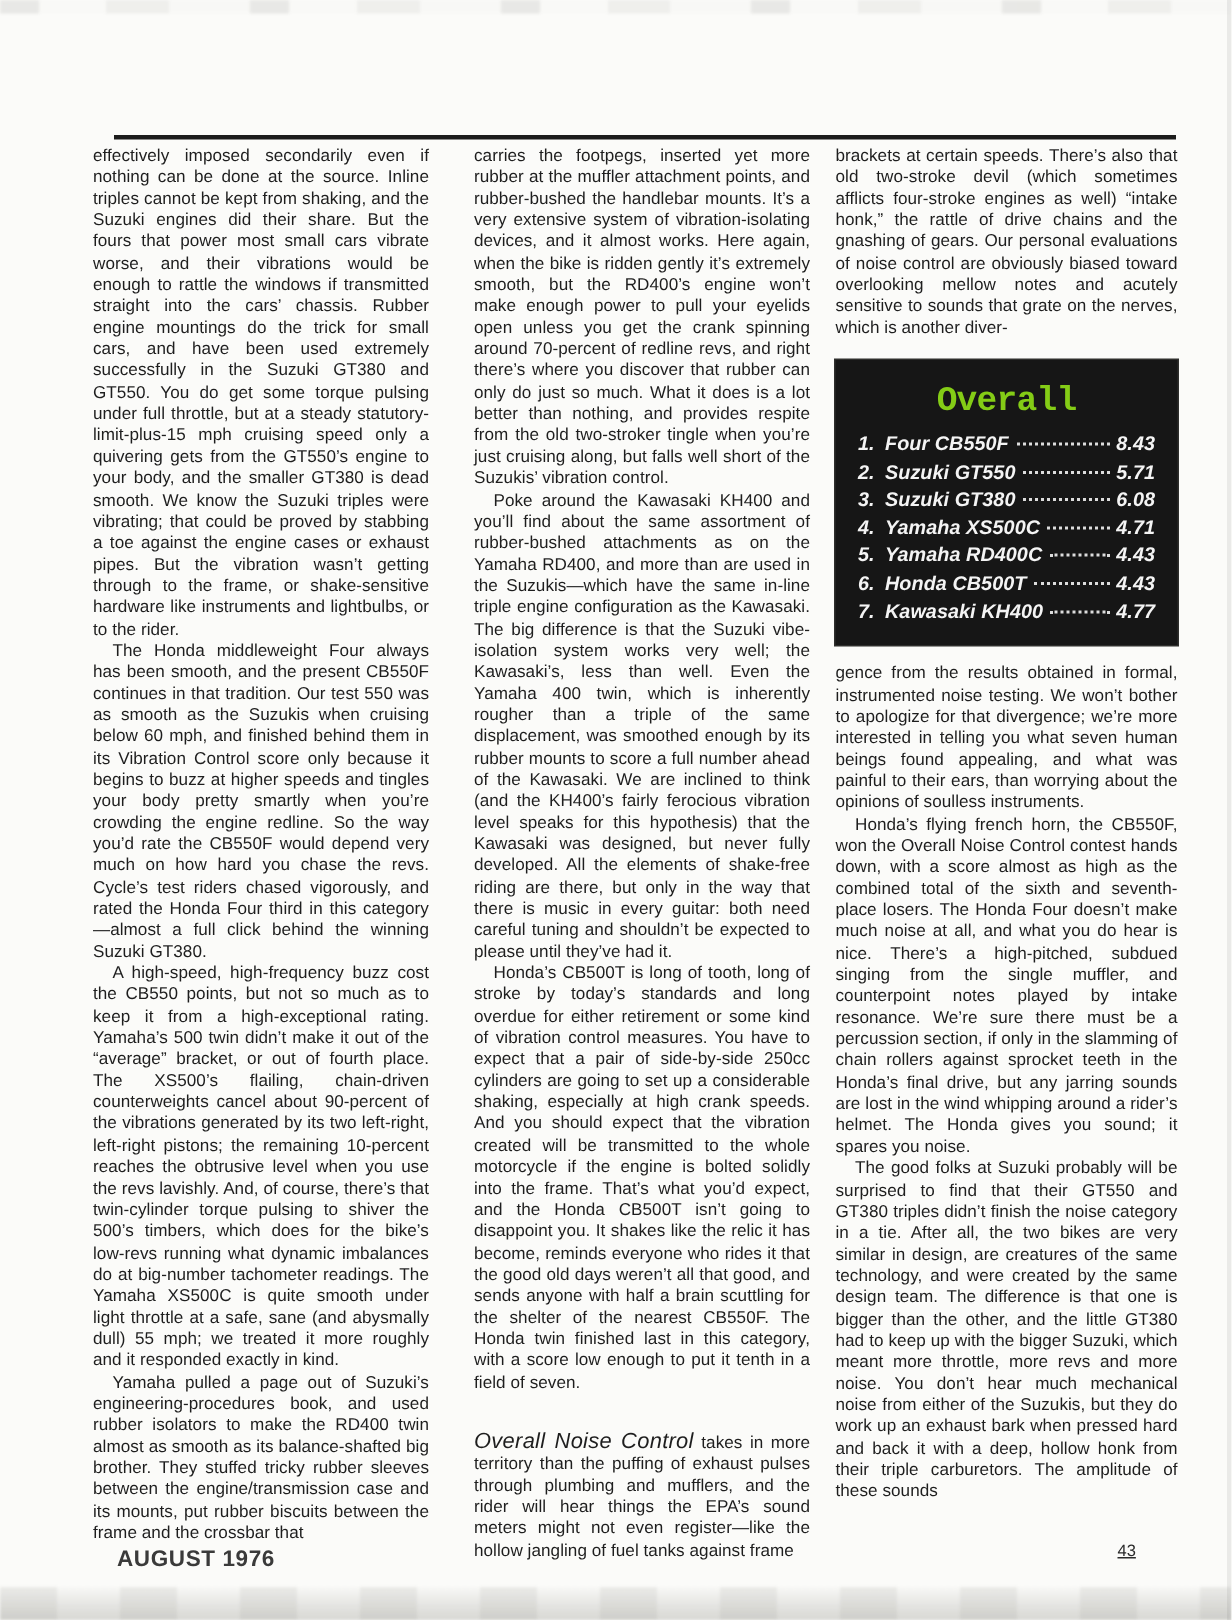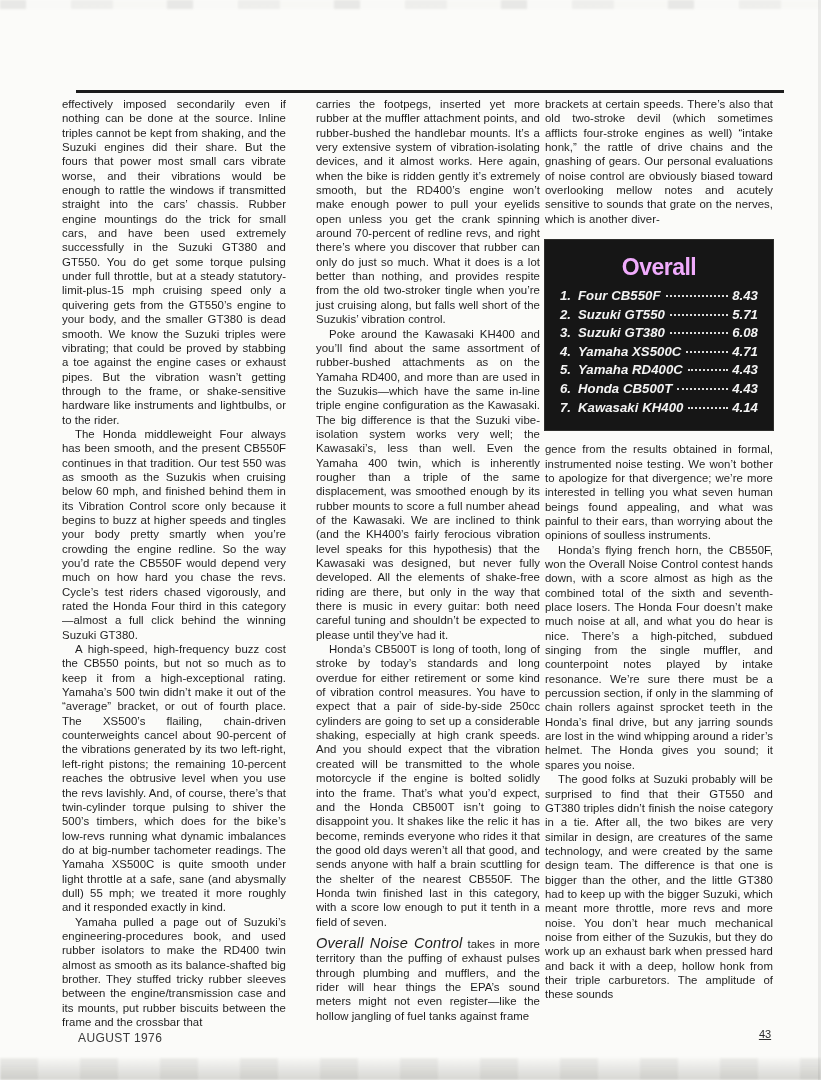--- a/index.html
+++ b/index.html
@@ -14,48 +14,48 @@
     font-family:"Liberation Sans", sans-serif;
   }
   .top-rule{position:absolute;left:76px;top:90px;width:708px;height:3px;background:var(--rule);}
   .col{
     position:absolute;top:97px;
     font-size:11.4px;line-height:14.35px;letter-spacing:.04px;
     text-align:justify;color:var(--ink);
   }
   #col1{left:62px;width:224px;}
   #col2{left:316px;width:224px;}
-  #col3{left:545px;width:228px;}
+  #col3{left:557px;width:228px;}
   .col p{margin:0;}
   .col p.indent{text-indent:13px;}
-  .col p.spaced{margin-top:7px;}
+  .col p.spaced{margin-top:25px;}
   .it{}
   .lead{font-style:italic;font-size:14.6px;letter-spacing:.2px;}
 
   .noise-box{
     background:var(--box-bg);color:var(--box-text);
     margin:14px 0 12px;padding:14px 13px 11px;
     box-shadow:0 0 0 1px #2e2e2c;
   }
   .noise-box-title{
     text-align:center;font-weight:bold;font-size:23px;line-height:26px;
-    letter-spacing:-.5px;margin-bottom:9px;color:#f0abfc;
+    letter-spacing:-.5px;margin-bottom:9px;color:#84cc16;font-family:Liberation Mono, monospace;
   }
   .noise-list{
     list-style:none;margin:0;padding:0 2px;
     font-style:italic;font-weight:bold;font-size:13.2px;
   }
   .noise-row{display:flex;align-items:baseline;height:18.6px;}
   .noise-rank{width:18px;flex:none;}
   .noise-name{white-space:nowrap;padding-right:3px;}
   .noise-leader{flex:1;border-bottom:2px dotted #dcdcdc;transform:translateY(-3px);margin:0 2px;}
   .noise-score{padding-left:2px;flex:none;}
 
-  .footer-left{position:absolute;left:78px;top:1031px;font-size:12px;letter-spacing:.4px;color:#3a3a3a;}
-  .footer-right{position:absolute;left:745px;top:1028px;width:40px;text-align:center;font-size:11px;color:#2a2a2a;text-decoration:underline;}
+  .footer-left{position:absolute;left:78px;top:1031px;font-size:15px;letter-spacing:.4px;color:#3a3a3a;font-weight:bold;}
+  .footer-right{position:absolute;left:745px;top:1028px;width:40px;text-align:left;font-size:11px;color:#2a2a2a;text-decoration:underline;}
 
   .scan-top{
     position:absolute;left:0;top:0;width:100%;height:9px;opacity:.5;filter:blur(1.2px);
     background:repeating-linear-gradient(90deg,
       rgba(60,60,55,.20) 0 26px, rgba(60,60,55,.02) 26px 71px,
       rgba(60,60,55,.13) 71px 113px, rgba(60,60,55,.03) 113px 167px);
   }
   .scan-bottom{
     position:absolute;left:0;top:1058px;width:100%;height:22px;filter:blur(1px);
     background:
@@ -124,21 +124,21 @@
         <li class="noise-row">
           <span class="noise-rank">6.</span>
           <span class="noise-name">Honda CB500T</span>
           <span class="noise-leader"></span>
           <span class="noise-score">4.43</span>
         </li>
         <li class="noise-row">
           <span class="noise-rank">7.</span>
           <span class="noise-name">Kawasaki KH400</span>
           <span class="noise-leader"></span>
-          <span class="noise-score">4.14</span>
+          <span class="noise-score">4.77</span>
         </li>
       </ol>
   </div>
 <p class=""><span>gence from the results obtained in formal, instrumented noise testing. We won’t bother to apologize for that divergence; we’re more interested in telling you what seven human beings found appealing, and what was painful to their ears, than worrying about the opinions of soulless instruments.</span></p>
     <p class="indent "><span>Honda’s flying french horn, the CB550F, won the Overall Noise Control contest hands down, with a score almost as high as the combined total of the sixth and seventh-place losers. The Honda Four doesn’t make much noise at all, and what you do hear is nice. There’s a high-pitched, subdued singing from the single muffler, and counterpoint notes played by intake resonance. We’re sure there must be a percussion section, if only in the slamming of chain rollers against sprocket teeth in the Honda’s final drive, but any jarring sounds are lost in the wind whipping around a rider’s helmet. The Honda gives you sound; it spares you noise.</span></p>
     <p class="indent "><span>The good folks at Suzuki probably will be surprised to find that their GT550 and GT380 triples didn’t finish the noise category in a tie. After all, the two bikes are very similar in design, are creatures of the same technology, and were created by the same design team. The difference is that one is bigger than the other, and the little GT380 had to keep up with the bigger Suzuki, which meant more throttle, more revs and more noise. You don’t hear much mechanical noise from either of the Suzukis, but they do work up an exhaust bark when pressed hard and back it with a deep, hollow honk from their triple carburetors. The amplitude of these sounds</span></p>
   </div>
 
 <div class="footer-left">AUGUST 1976</div>
 <div class="footer-right">43</div>

